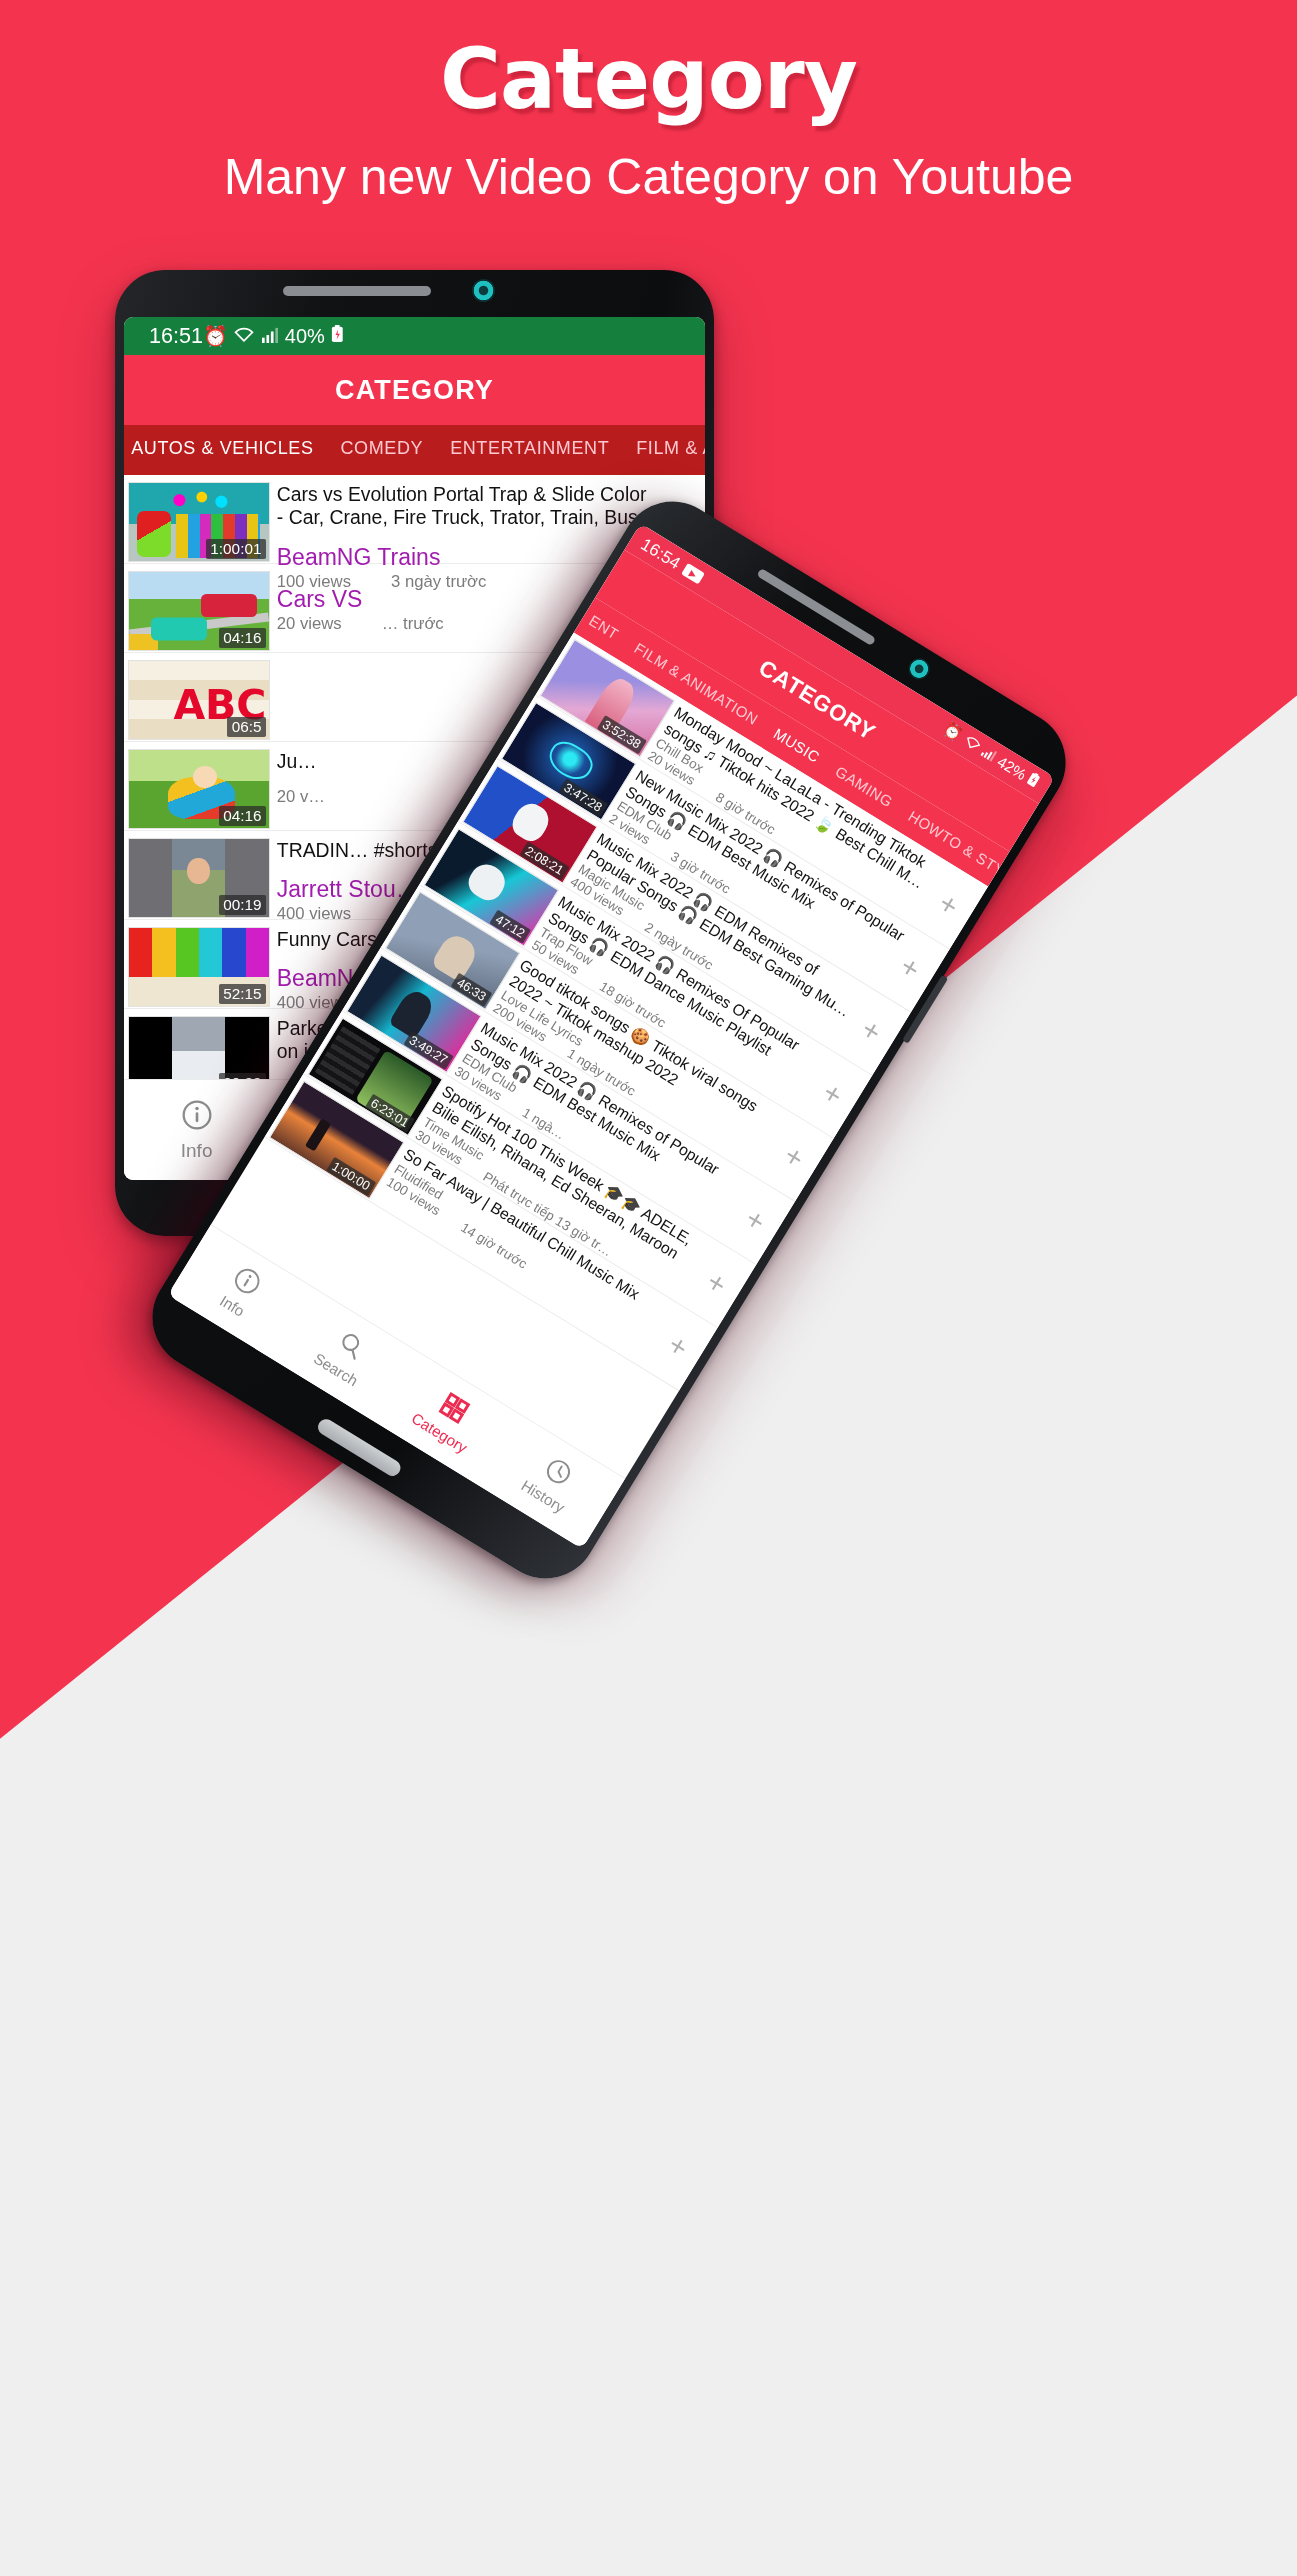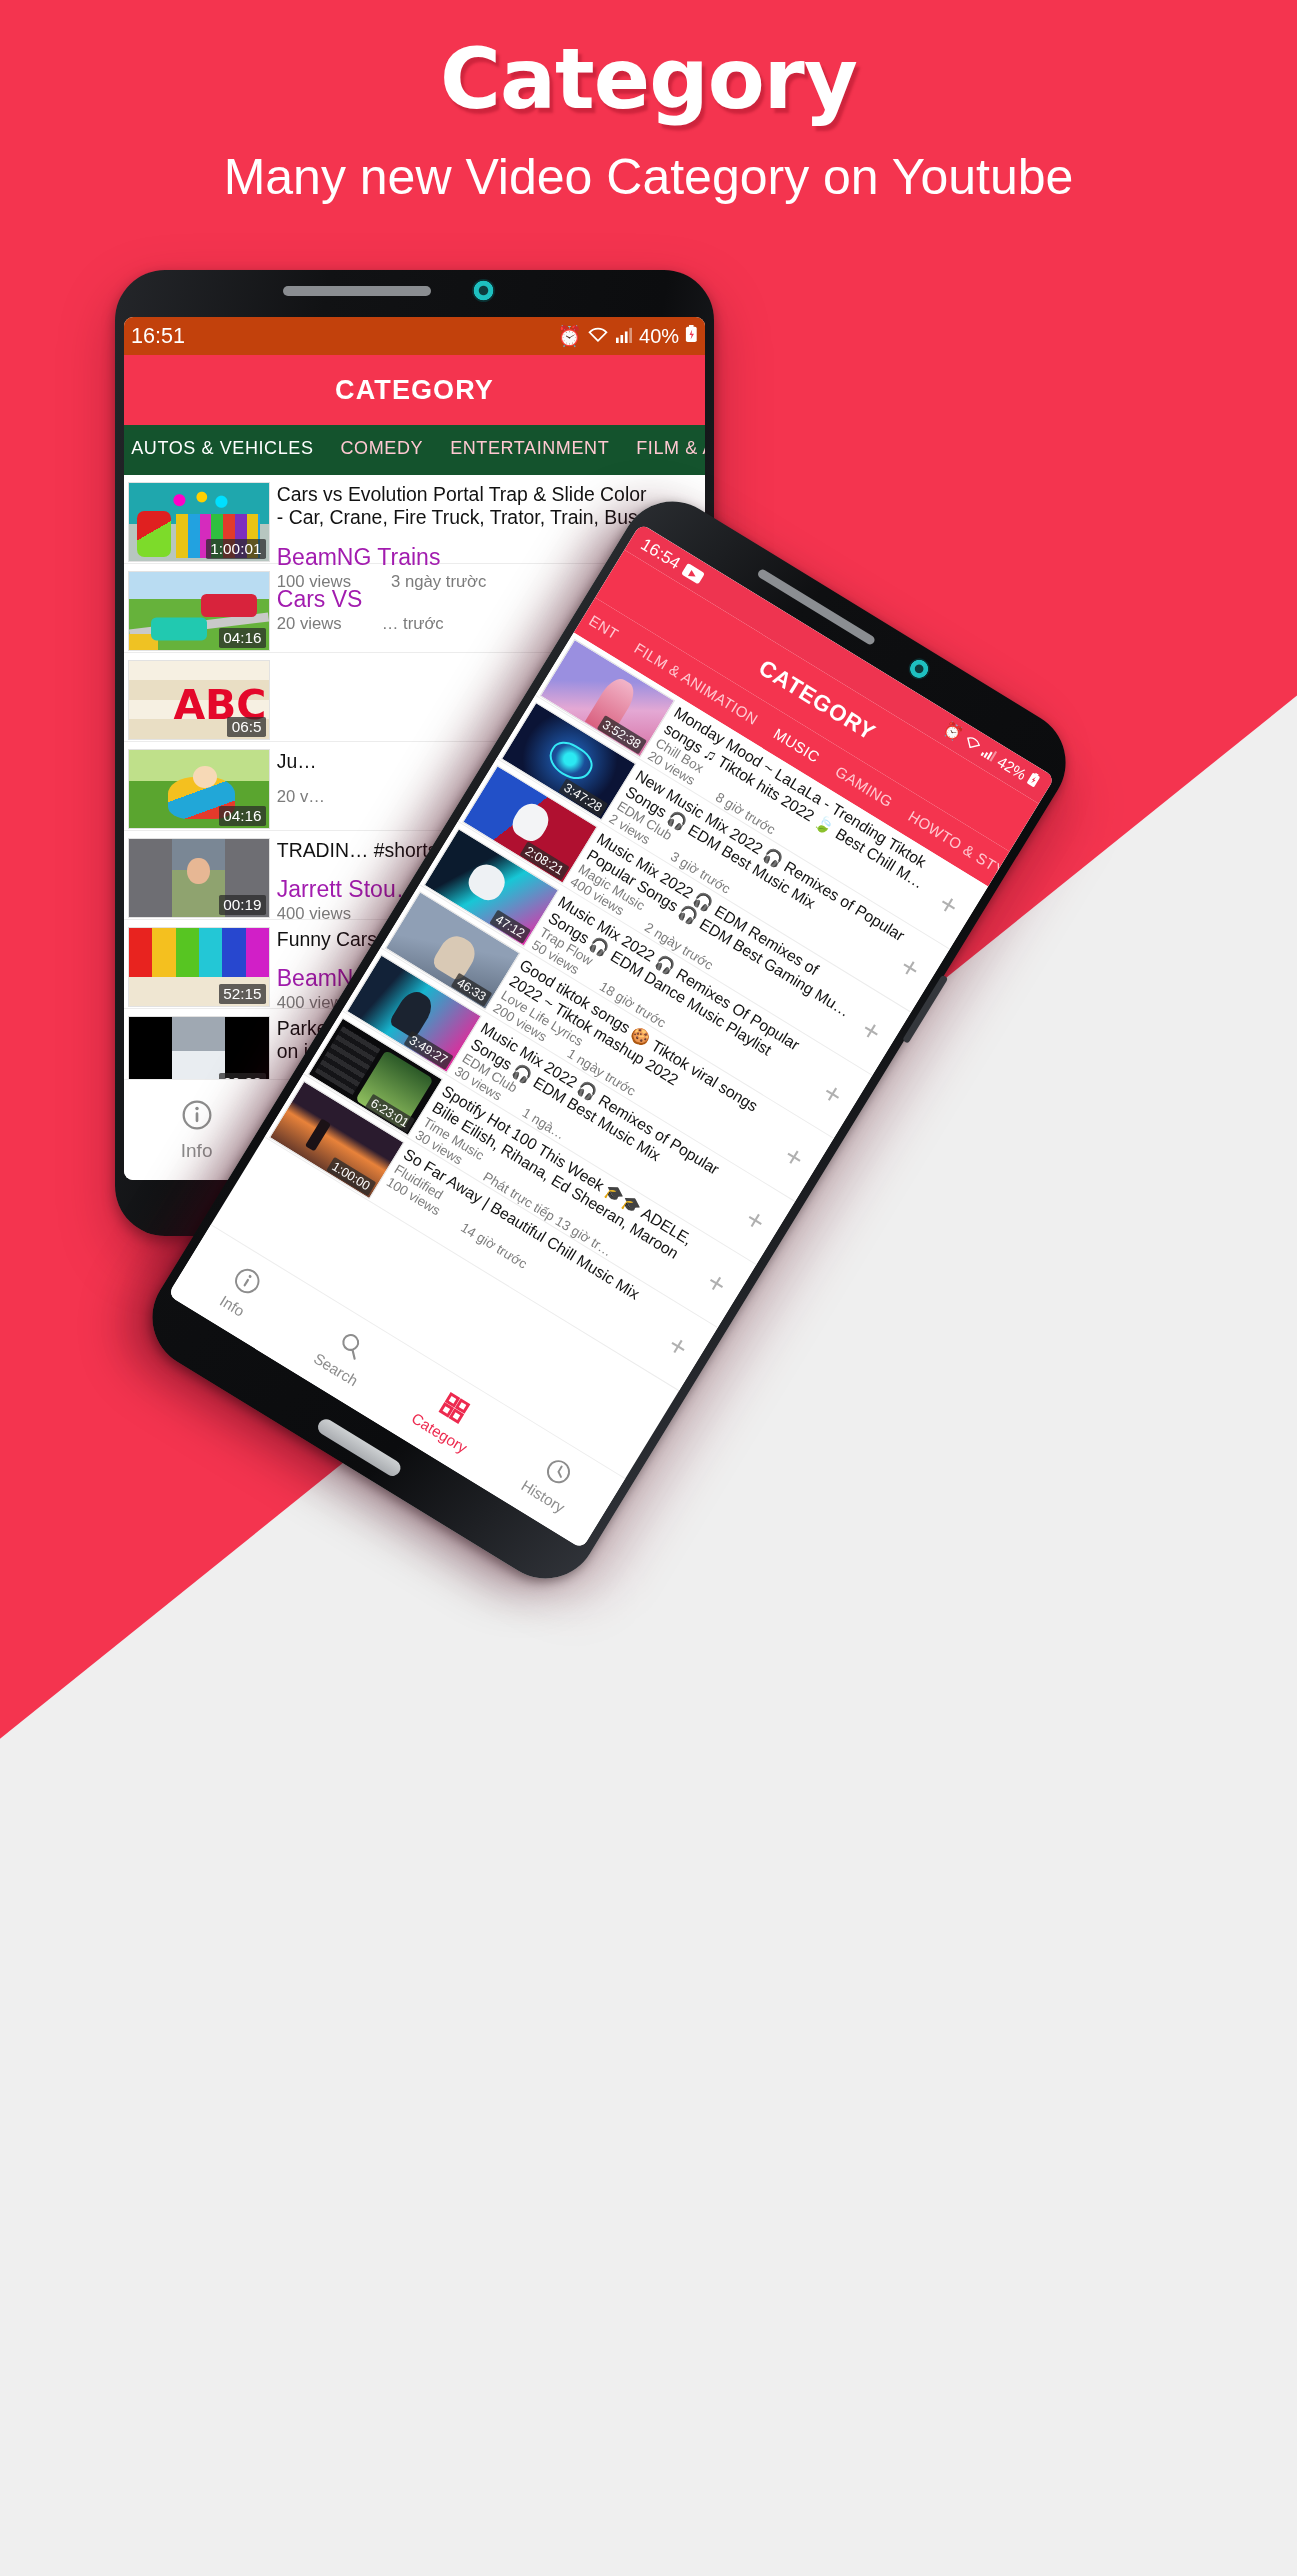--- a/index.html
+++ b/index.html
@@ -76,33 +76,33 @@
     overflow: hidden;
   }
   .nav-pill {
     position: absolute; left: 50%; transform: translateX(-50%);
     bottom: 16px; width: 104px; height: 18px; border-radius: 10.8px;
     background: linear-gradient(#c9cbcd,#a6a9ad);
   }
 
   
   .statusbar {
-    height: 38px; background: #c2410c; color: #fff;
-    display: flex; align-items: center; justify-content: space-between;
-    padding: 0 7px; font-size: 21.6px;
+    height: 38px; background: #15803d; color: #fff;
+    display: flex; align-items: center; 
+    padding: 0 25px; font-size: 21.6px;
   }
   .statusbar .sb-right { display: flex; align-items: center; gap: 6.3px; font-size: 20px; }
   .sb-icon { display: inline-block; }
   .appbar {
     height: 70px; background: #F4344F; color: #fff;
     display: flex; align-items: center; justify-content: center;
     font-size: 27px; letter-spacing: 1.1px; font-weight: 600;
   }
   .tabbar {
-    height: 50px; background: #14532d; color: #ffc9d2;
+    height: 50px; background: #b91c1c; color: #ffc9d2;
     display: flex; align-items: center; gap: 27px;
     padding: 0 7.2px; font-size: 18px; letter-spacing: 0.6px;
     overflow: hidden; white-space: nowrap;
   }
   .tabbar .tab { flex: 0 0 auto; padding-bottom: 3.6px; }
   .tabbar .tab.active { color: #ffffff; }
 
   
   .vlist { background: #fff; }
   .vrow {

